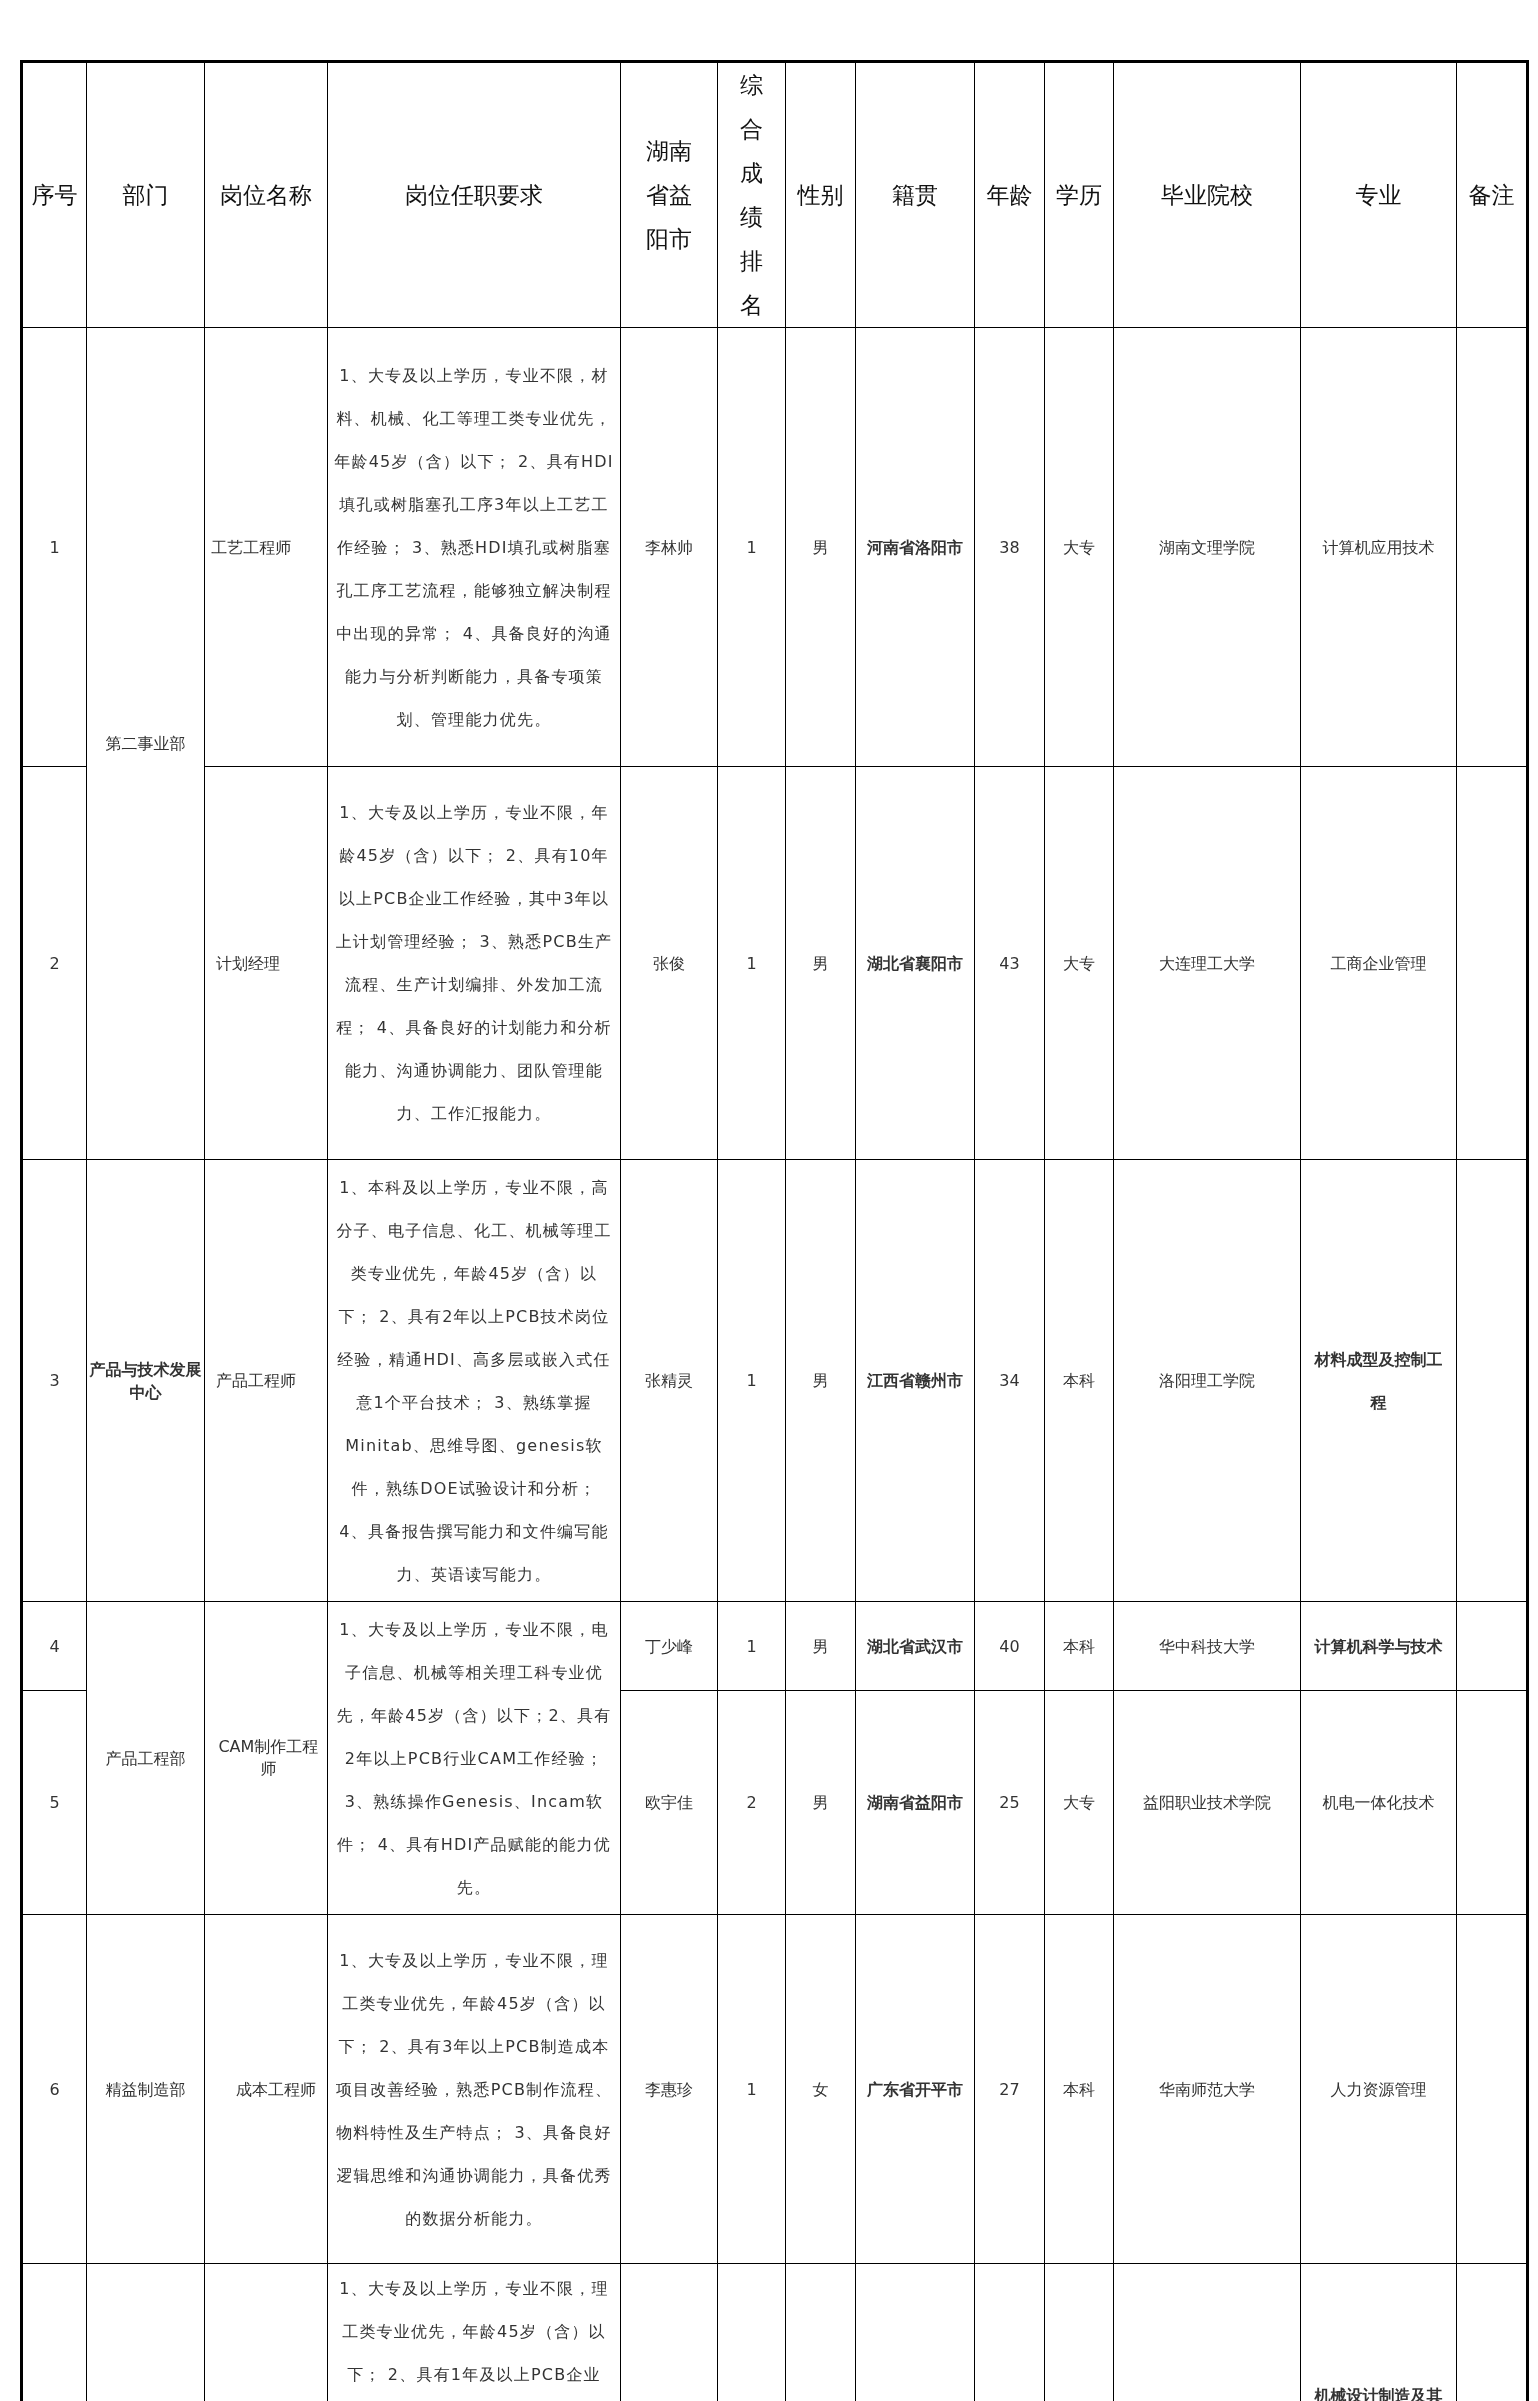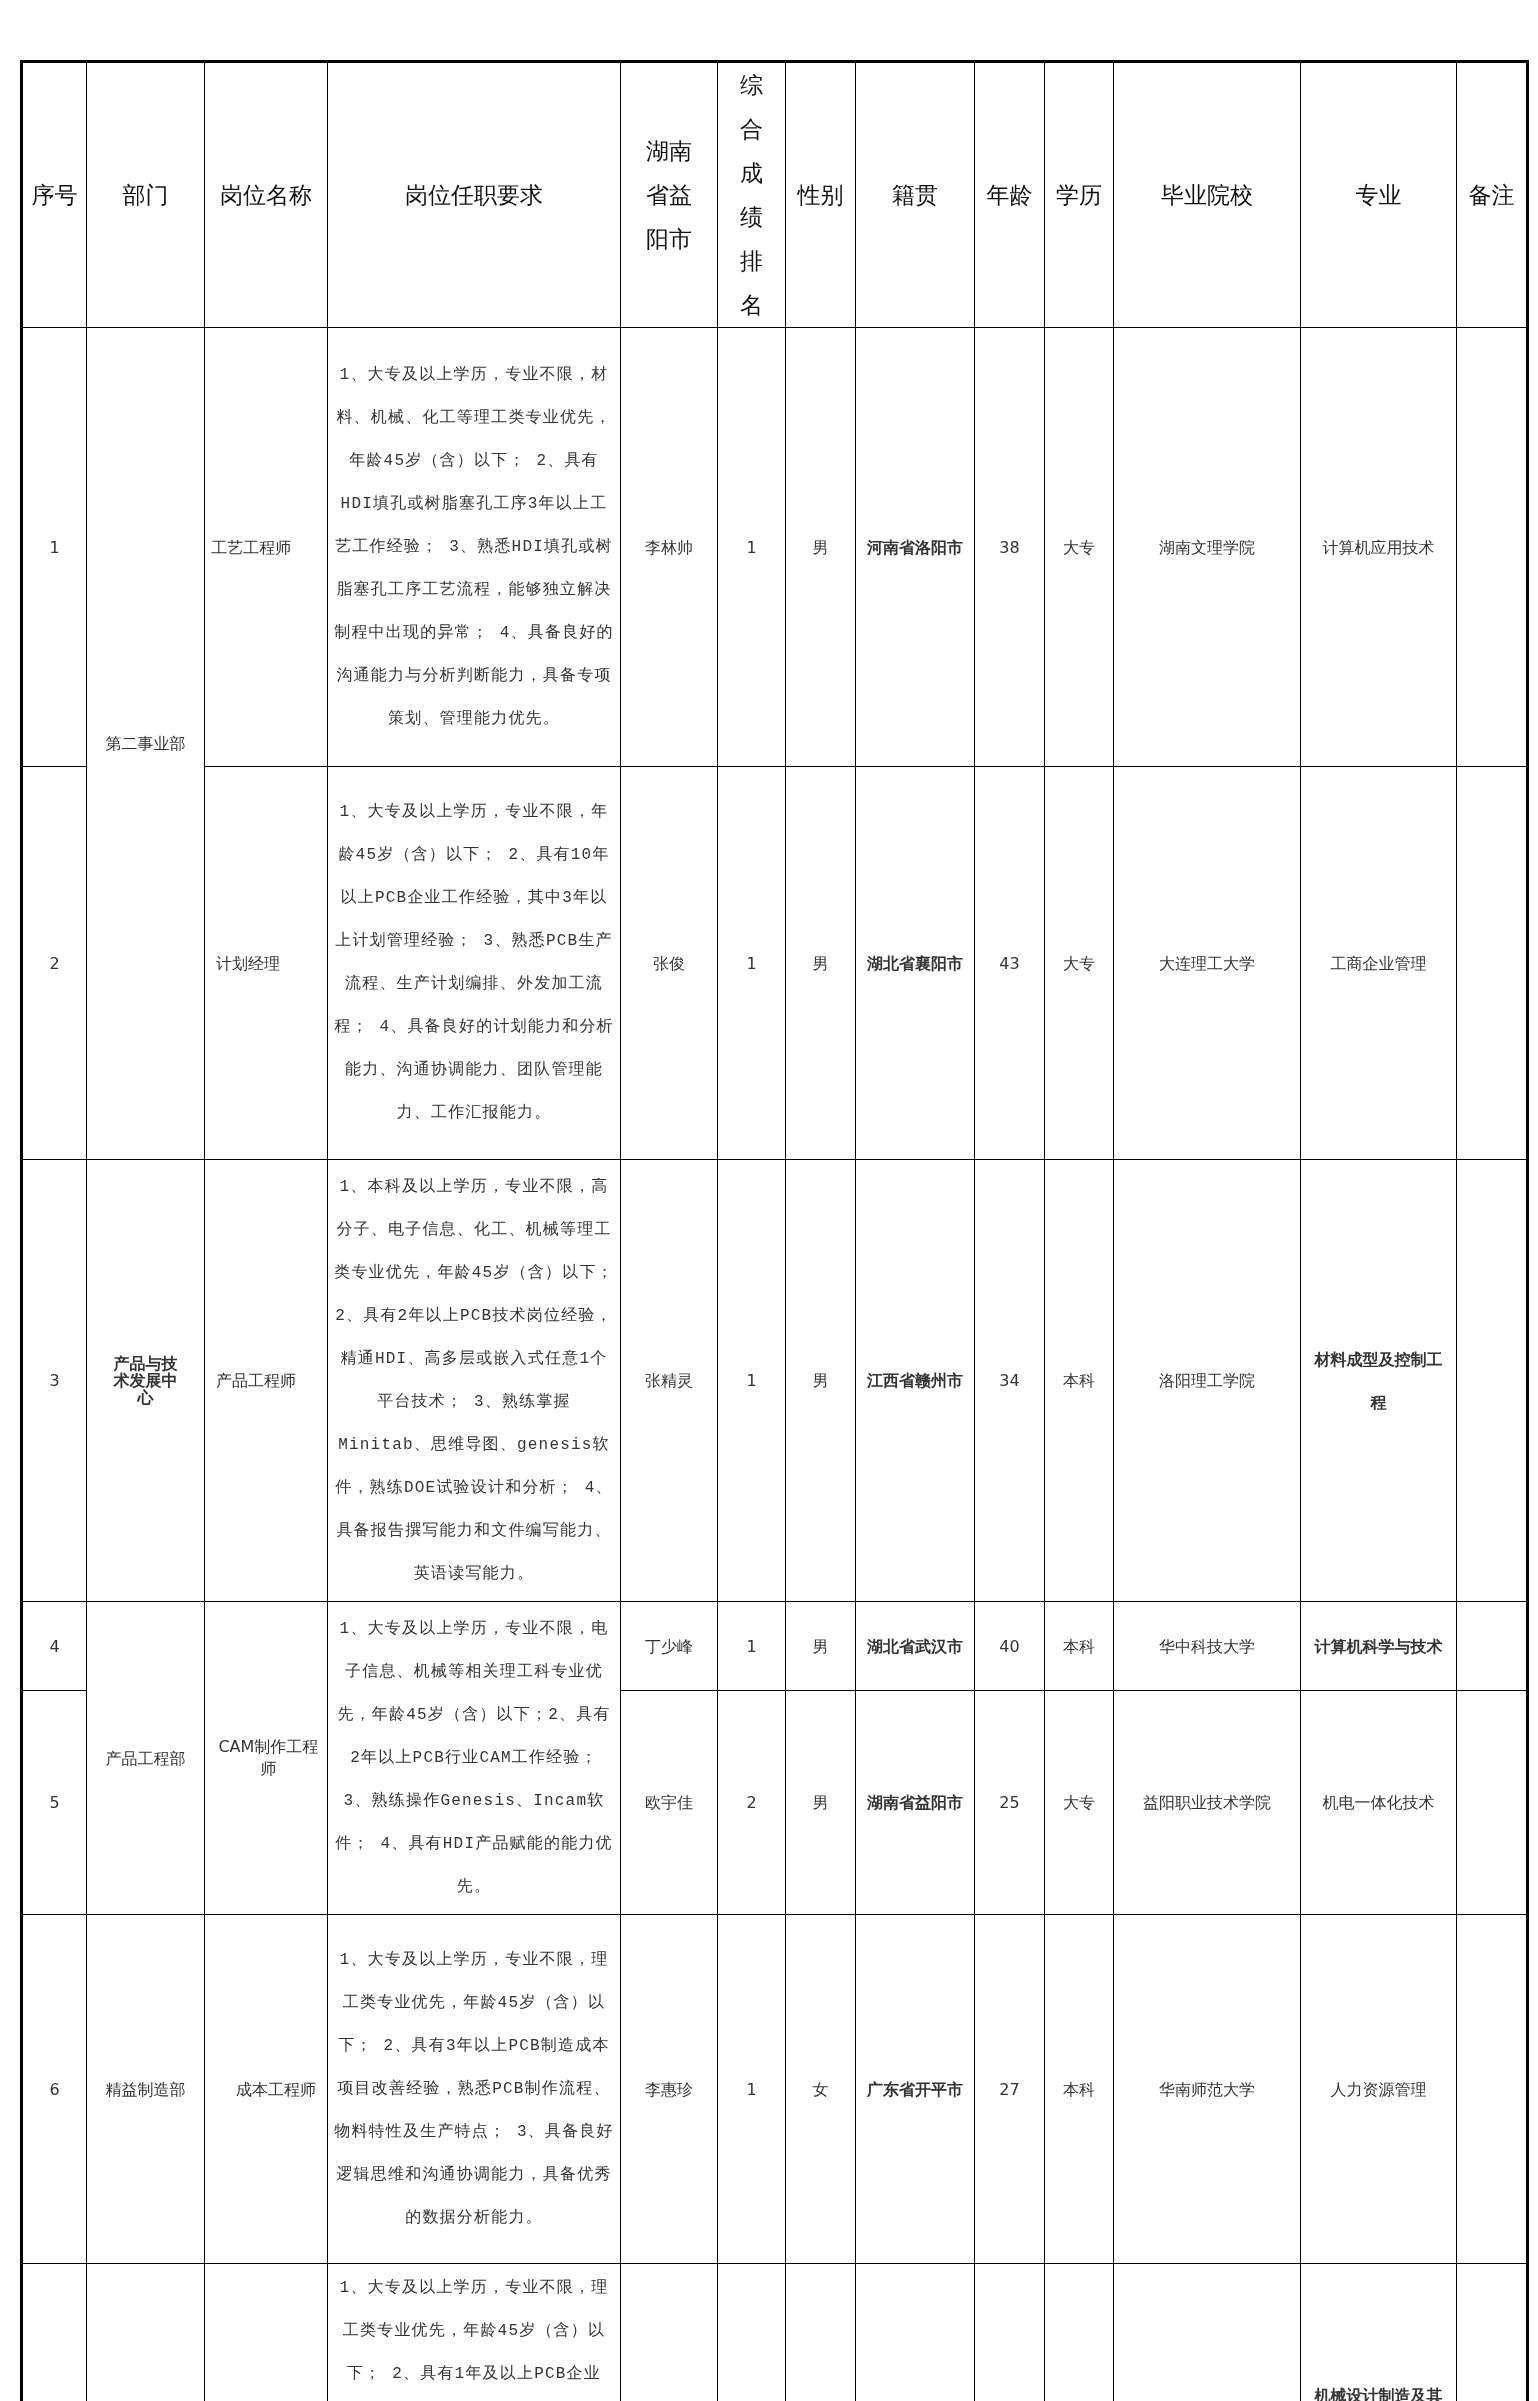--- a/index.html
+++ b/index.html
@@ -6,21 +6,21 @@
   body { width: 1538px; height: 2401px; position: relative; overflow: hidden;
          font-family: "DejaVu Sans", "Liberation Sans", sans-serif; color: #222; }
   table.roster { position: absolute; left: 20px; top: 60px; width: 1506px;
          border-collapse: collapse; table-layout: fixed; border: 3.1px solid #000; }
   table.roster th, table.roster td { border: 1.8px solid #000; text-align: center;
          vertical-align: middle; padding: 0 6.2px; box-sizing: border-box; }
   table.roster th { font-family: "DejaVu Serif", "Liberation Serif", serif; font-weight: normal;
          font-size: 23px; line-height: 44px; color: #111; }
   table.roster td { font-size: 16px; line-height: 43px; color: #333; }
   thead tr { height: 94px; }
-  td.req { text-align: left; padding: 0 11px 0 13.6px; font-size: 16px; line-height: 43px; letter-spacing: 1.2px; font-family: Liberation Mono, monospace; }
+  td.req { text-align: left; padding: 0 11px 0 13.6px; font-size: 16px; line-height: 43px; letter-spacing: 1.2px; }
   td.num { font-size: 15px; }
   td.wrap { line-height: 43px; font-weight: bold; }
   .r1 { height: 439px; } .r2 { height: 393px; } .r3 { height: 442px; }
   .r4 { height: 89px; } .r5 { height: 224px; } .r6 { height: 349px; } .r7 { height: 308px; }
 </style>
 </head>
 <body>
 
 <table class="roster">
   <colgroup>
@@ -83,21 +83,21 @@
       <td class="wrap">湖北省襄阳市</td>
       <td class="num">43</td>
       <td>大专</td>
       <td>大连理工大学</td>
       <td>工商企业管理</td>
       <td></td>
     </tr>
 
     <tr class="r3">
       <td class="num">3</td>
-      <td class="wrap" style="line-height:17px;padding:0 26px">产品与技术发展中心</td>
+      <td class="wrap" style="line-height:23px;padding:0 2px">产品与技术发展中心</td>
       <td style="text-align:left;padding-left:11px">产品工程师</td>
       <td class="req">1、本科及以上学历，专业不限，高分子、电子信息、化工、机械等理工类专业优先，年龄45岁（含）以下； 2、具有2年以上PCB技术岗位经验，精通HDI、高多层或嵌入式任意1个平台技术； 3、熟练掌握Minitab、思维导图、genesis软件，熟练DOE试验设计和分析； 4、具备报告撰写能力和文件编写能力、英语读写能力。</td>
       <td>张精灵</td>
       <td class="num">1</td>
       <td>男</td>
       <td class="wrap">江西省赣州市</td>
       <td class="num">34</td>
       <td>本科</td>
       <td>洛阳理工学院</td>
       <td class="wrap">材料成型及控制工程</td>

